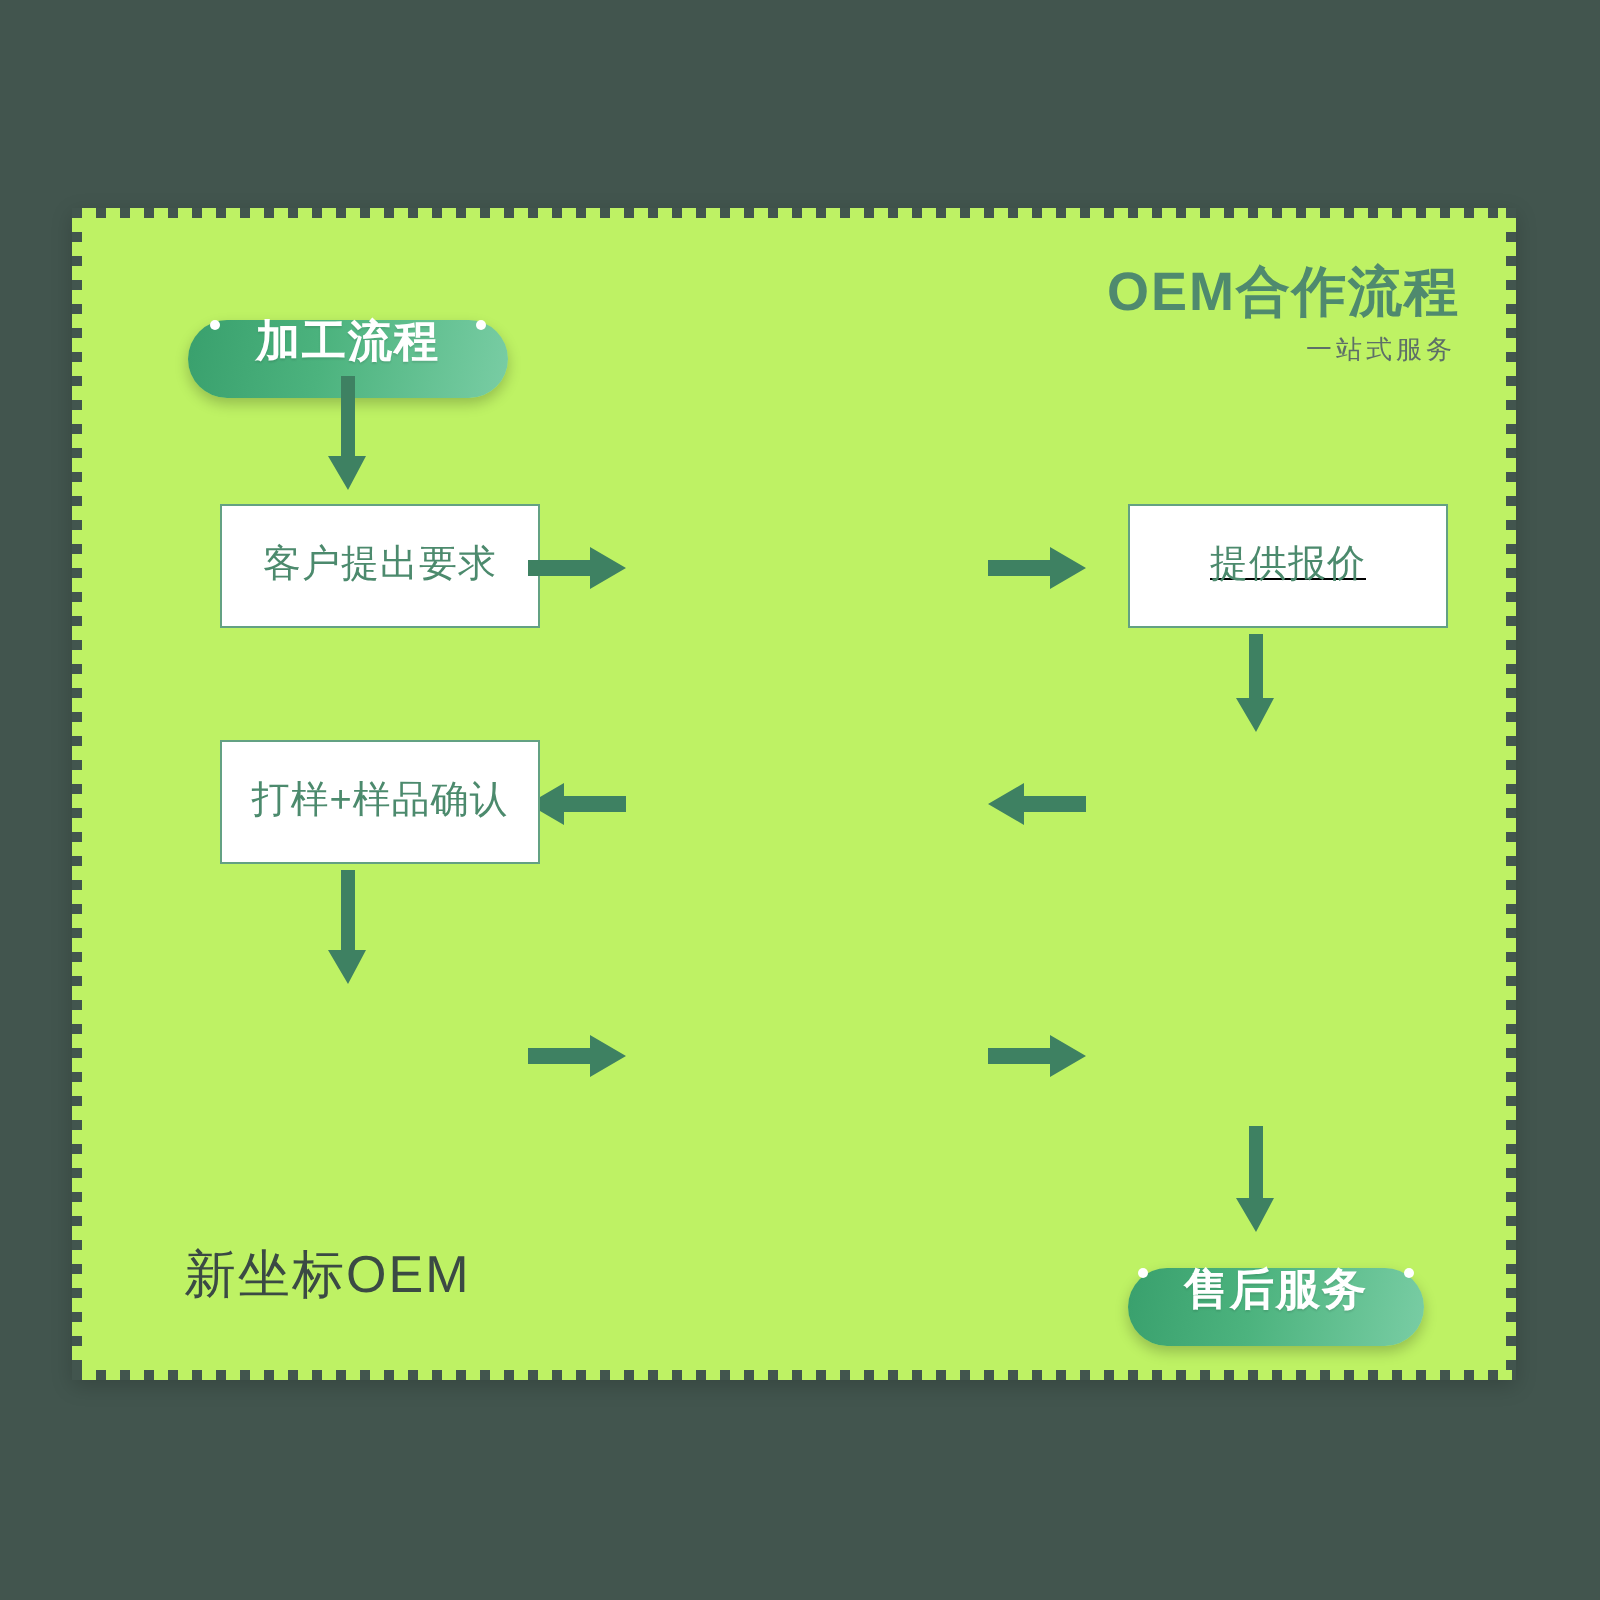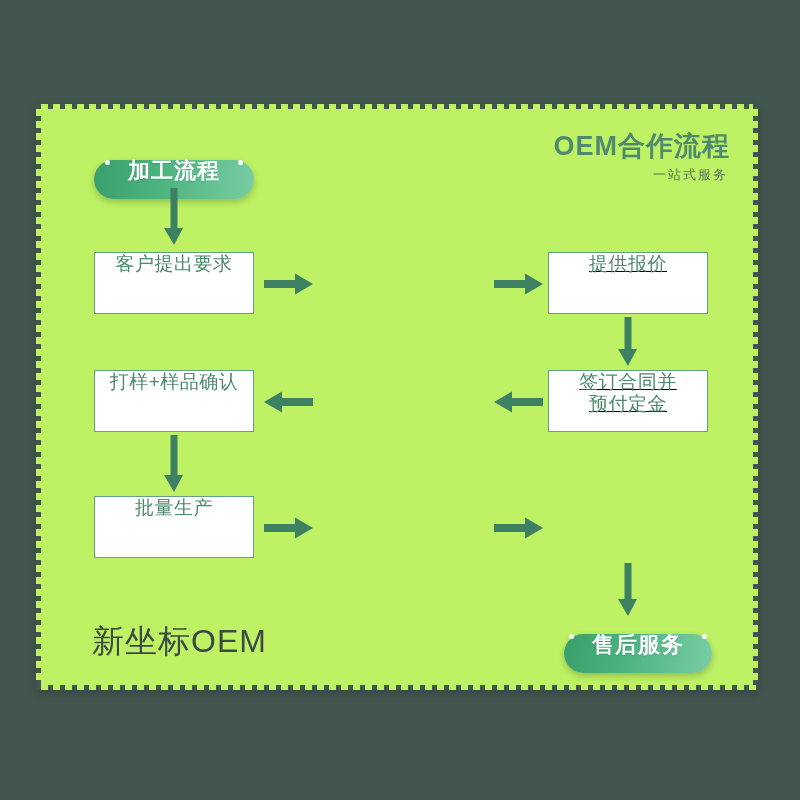--- a/index.html
+++ b/index.html
@@ -79,22 +79,23 @@
   #pill-start{ left:58px; top:40px; width:160px; }
   #pill-end  { left:528px; top:514px; width:148px; }
 
   
   .fbox{
     position:absolute;
     width:160px; height:62px;
     border:1.6px solid #63a183;
     background:#ffffff;
     box-sizing:border-box;
-    display:flex;justify-content:center;
+    display:flex;align-items:center;justify-content:center;
     text-align:center;
+    margin-left:16px;
   }
   .fbox .btxt{
     color:#4c8a6d;
     font-size:19px;
     line-height:1.18;
     letter-spacing:.5px;
     white-space:pre-line;
   }
   
   .col1{left:58px;}
@@ -105,21 +106,21 @@
   .row2{top:266px;}
   .row3{top:392px;}
 
   
   .arrow{position:absolute;}
   .arrow svg{display:block;}
 
   
   #brand{
     position:absolute; left:56px; top:516px;
-    font-size:32px; color:#3b4a44; letter-spacing:1px;
+    font-size:26px; color:#3b4a44; letter-spacing:1px;
     white-space:nowrap;
   }
 </style>
 </head>
 <body>
 
 <div id="card-wrap">
   <div id="card">
 
     <div id="inner">
@@ -157,24 +158,20 @@
       <div class="fbox col3 row1">
         <span class="btxt">提供报价</span>
       </div>
 
       <div class="arrow" style="left:581px;top:213px;">
         <svg width="22" height="50" viewBox="0 0 22 50">
           <path d="M7.5 0 h7 v32 h5.5 L11 49 L1 32 h6.5 Z" fill="#3e8162"></path>
         </svg>
       </div>
 
-      <div class="fbox col3 row2">
-        <span class="btxt">签订合同并
-预付定金</span>
-      </div>
       <div class="arrow" style="left:458px;top:286px;">
         <svg width="50" height="24" viewBox="0 0 50 24">
           <path d="M49 8 h-31 V1.5 L0 12 L18 22.5 V16 h31 Z" fill="#3e8162"></path>
         </svg>
       </div>
 
       <div class="arrow" style="left:228px;top:286px;">
         <svg width="50" height="24" viewBox="0 0 50 24">
           <path d="M49 8 h-31 V1.5 L0 12 L18 22.5 V16 h31 Z" fill="#3e8162"></path>
         </svg>
@@ -183,23 +180,20 @@
       <div class="fbox col1 row2">
         <span class="btxt">打样+样品确认</span>
       </div>
 
       <div class="arrow" style="left:127px;top:331px;">
         <svg width="22" height="58" viewBox="0 0 22 58">
           <path d="M7.5 0 h7 v40 h5.5 L11 57 L1 40 h6.5 Z" fill="#3e8162"></path>
         </svg>
       </div>
 
-      <div class="fbox col1 row3">
-        <span class="btxt">批量生产</span>
-      </div>
       <div class="arrow" style="left:228px;top:412px;">
         <svg width="50" height="24" viewBox="0 0 50 24">
           <path d="M0 8 h31 V1.5 L49 12 L31 22.5 V16 H0 Z" fill="#3e8162"></path>
         </svg>
       </div>
 
       <div class="arrow" style="left:458px;top:412px;">
         <svg width="50" height="24" viewBox="0 0 50 24">
           <path d="M0 8 h31 V1.5 L49 12 L31 22.5 V16 H0 Z" fill="#3e8162"></path>
         </svg>

